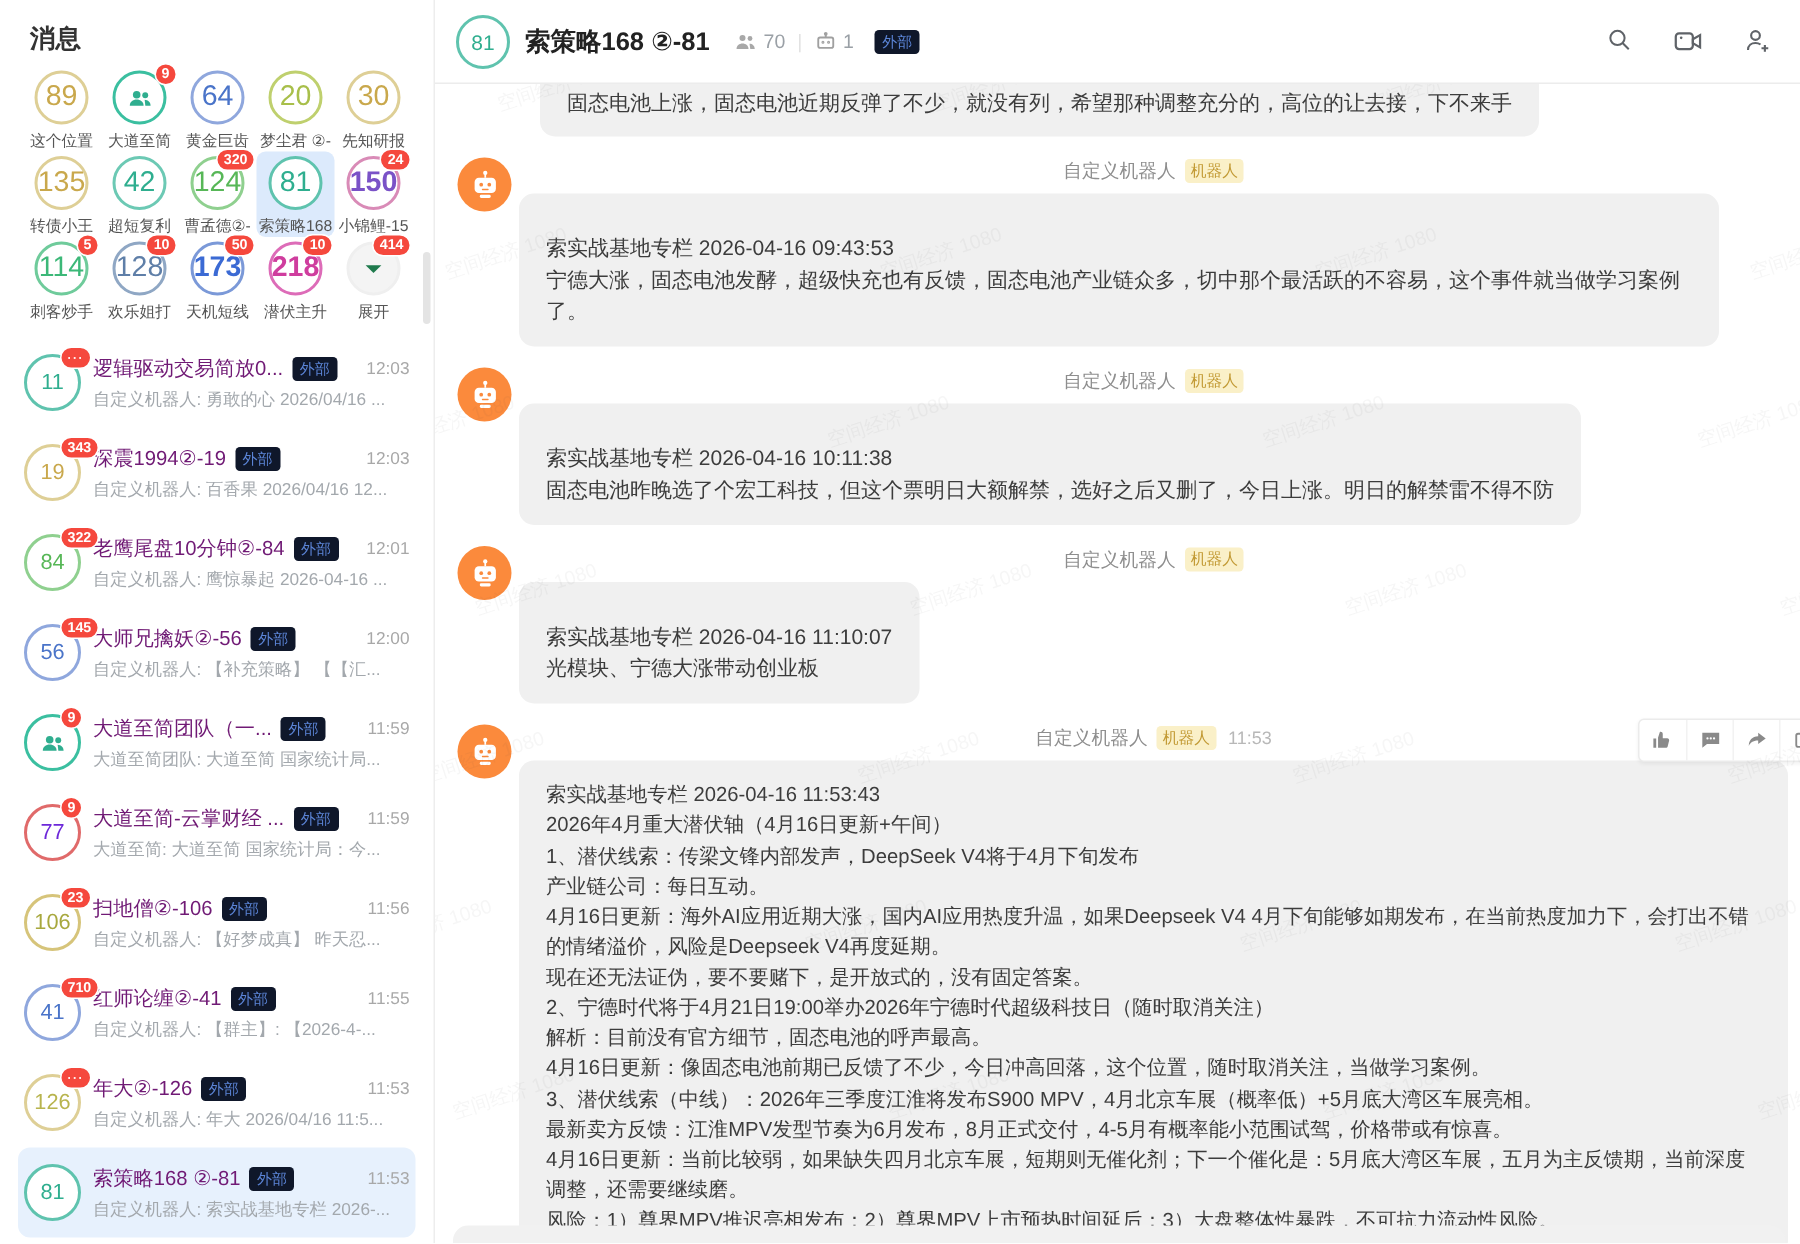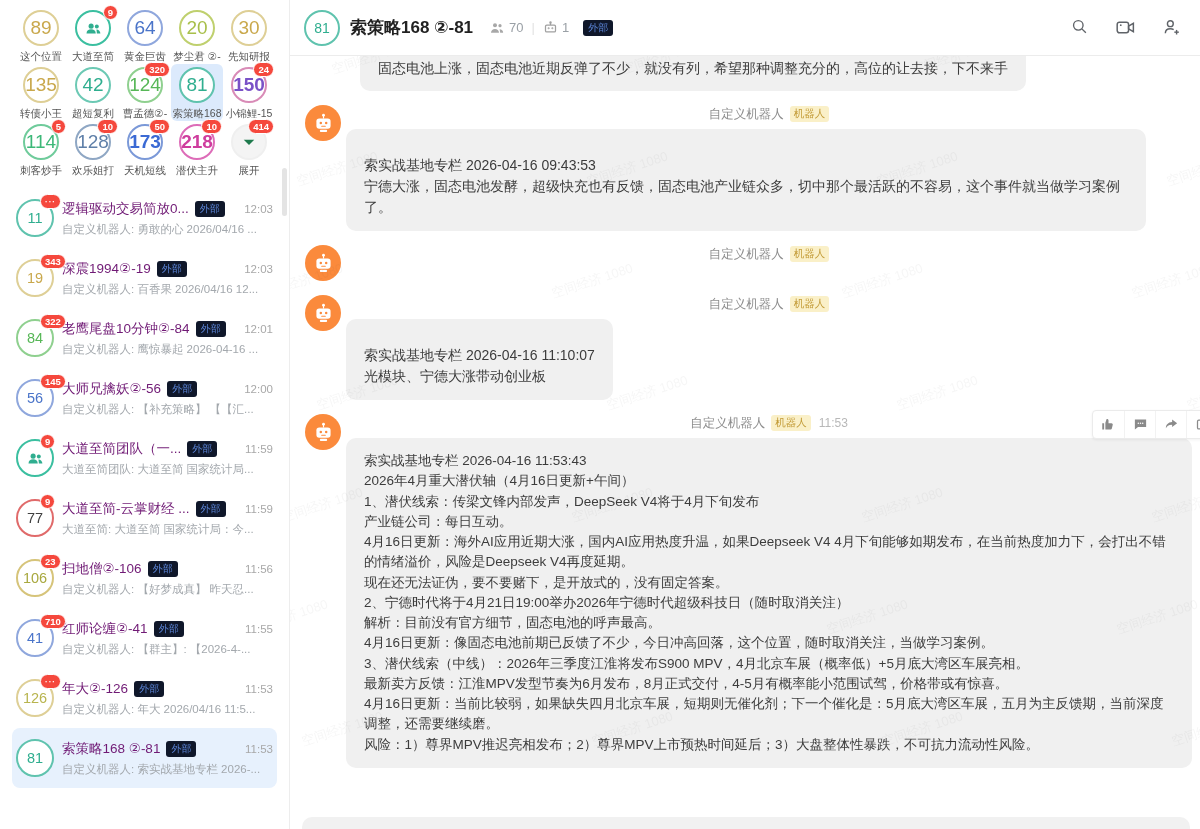--- a/index.html
+++ b/index.html
@@ -69,20 +69,21 @@
   .tb-cell + .tb-cell { border-left:1px solid #f2f2f2; }
 
   .input-bar { position:absolute; z-index:6; left:12px; right:10px; bottom:0; height:12px; background:#f1f1f1; border-radius:10px 10px 0 0; }
 </style>
 </head>
 <body>
 
 <div class="app">
 
   <div class="sidebar">
+    <div class="sb-title">消息</div>
     <div class="avatar-grid">
   <div class="g-cell">
 
     <div class="g-avatar" style="border-color: rgb(222, 207, 150);">
             <span class="g-num" style="color: rgb(201, 168, 76);">89</span>
           </div>
     <div class="g-label">这个位置</div>
   </div>
 
   <div class="g-cell">
@@ -283,21 +284,21 @@
         <span class="c-title">大道至简团队（一...</span>
         <span class="tag-ext c-tag">外部</span>
         <span class="c-time">11:59</span>
       </div>
       <div class="c-sub">大道至简团队: 大道至简 国家统计局...</div>
     </div>
   </div>
 
   <div class="conv-item">
     <div class="c-av">
-      <div class="c-circle" style="border-color: rgb(224, 106, 106); color: #404040;">77</div>
+      <div class="c-circle" style="border-color: rgb(224, 106, 106); color: #6d28d9;">77</div>
       <span class="badge c-badge">9</span>
     </div>
     <div class="c-main">
       <div class="c-top">
         <span class="c-title">大道至简-云掌财经 ...</span>
         <span class="tag-ext c-tag">外部</span>
         <span class="c-time">11:59</span>
       </div>
       <div class="c-sub">大道至简: 大道至简 国家统计局：今...</div>
     </div>
@@ -459,20 +460,22 @@
                 <circle cx="14.8" cy="11.6" r="1.3" fill="#fb8a3c"></circle>
                 <rect x="9.6" y="14.4" width="4.8" height="1.1" rx=".5" fill="#fb8a3c"></rect>
               </svg>
             </div>
     <div class="msg-content">
       <div class="msg-meta">
         <span class="msg-sender">自定义机器人</span>
         <span class="robot-tag">机器人</span>
 
       </div>
+      <div class="bubble">索实战基地专栏 2026-04-16 10:11:38
+固态电池昨晚选了个宏工科技，但这个票明日大额解禁，选好之后又删了，今日上涨。明日的解禁雷不得不防</div>
     </div>
   </div>
 
   <div class="msg">
     <div class="msg-avatar">
               <svg viewBox="0 0 24 24" width="23" height="23">
                 <g fill="#fff">
                   <circle cx="12" cy="3.4" r="1.5"></circle>
                   <rect x="11.4" y="4.2" width="1.2" height="2.6"></rect>
                   <rect x="4.6" y="6.8" width="14.8" height="10.6" rx="3"></rect>

